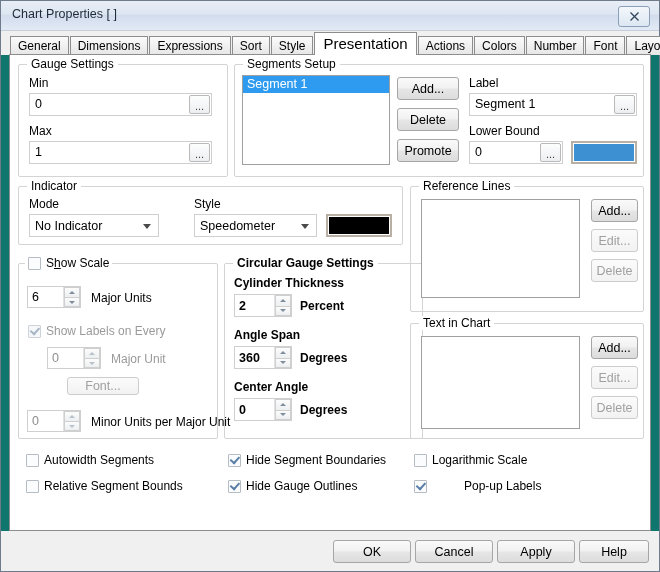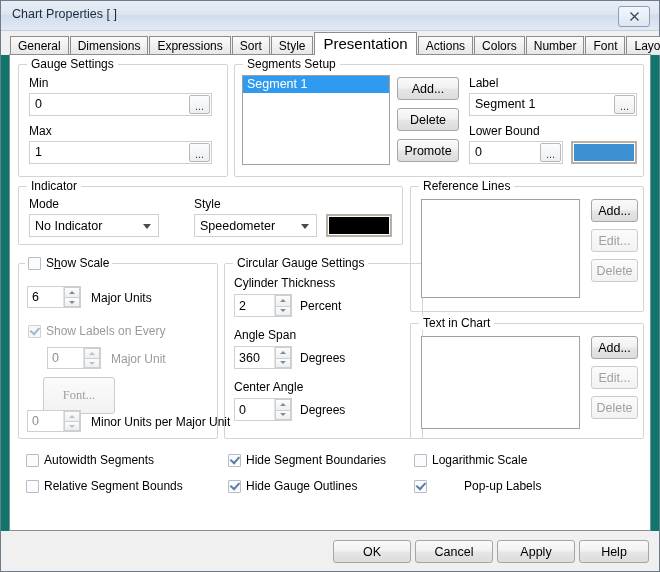--- a/index.html
+++ b/index.html
@@ -308,37 +308,37 @@
           <span class="sbtn top">
               <i class="arrow-up"></i>
             </span>
           <span class="sbtn">
               <i class="arrow-dn"></i>
             </span>
         </span>
       </div>
       <div class="lbl dim" style="left:92px;top:88px;">Major Unit</div>
 
-      <div class="btn disabled" style="left:24px;top:113px;width:72px;height:37px;font-family:Liberation Serif, serif;">Font...</div>
+      <div class="btn disabled" style="left:48px;top:113px;width:72px;height:18px;">Font...</div>
 
       <div class="spin dimbox" style="left:8px;top:146px;width:54px;height:22px;">
         <span class="sval">0</span>
         <span class="sbtns">
           <span class="sbtn top">
               <i class="arrow-up"></i>
             </span>
           <span class="sbtn">
               <i class="arrow-dn"></i>
             </span>
         </span>
       </div>
       <div class="lbl" style="left:72px;top:151px;">Minor Units per Major Unit</div>
     </div>
 
-    <div class="group" style="left:214px;top:208px;width:199px;height:176px;">
+    <div class="group" style="left:214px;top:208px;width:199px;height:176px;font-weight:bold;">
       <div class="gtitle">Circular Gauge Settings</div>
 
       <div class="lbl" style="left:9px;top:12px;">Cylinder Thickness</div>
       <div class="spin" style="left:9px;top:30px;width:58px;height:23px;">
         <span class="sval">2</span>
         <span class="sbtns">
           <span class="sbtn top">
               <i class="arrow-up"></i>
             </span>
           <span class="sbtn">

